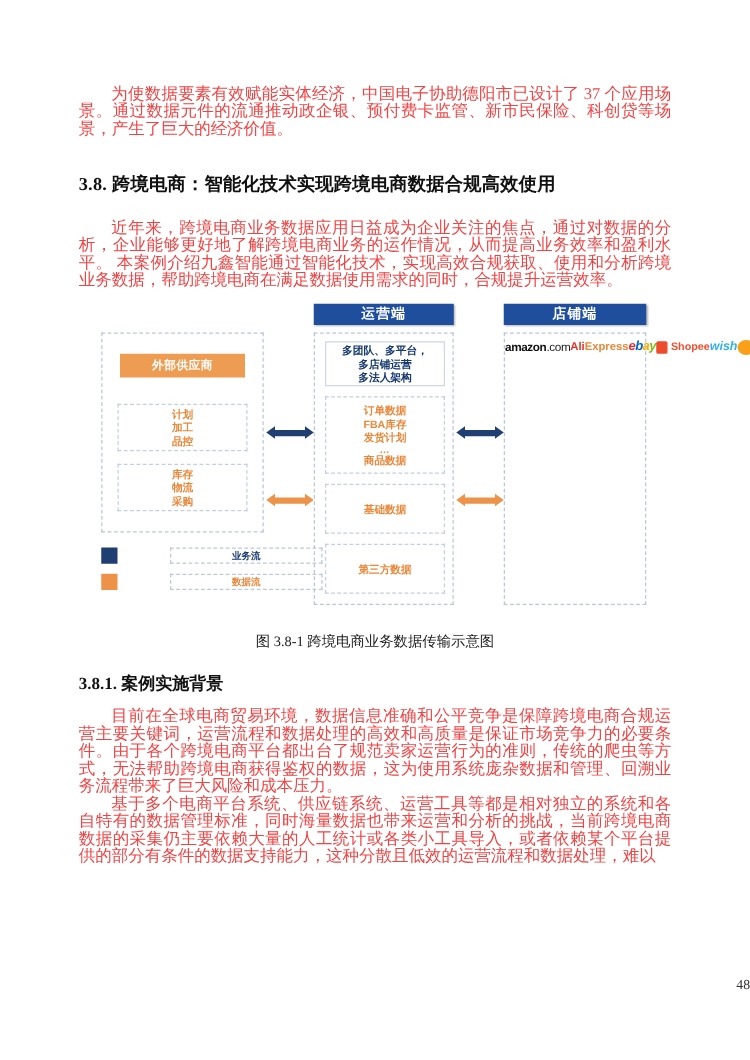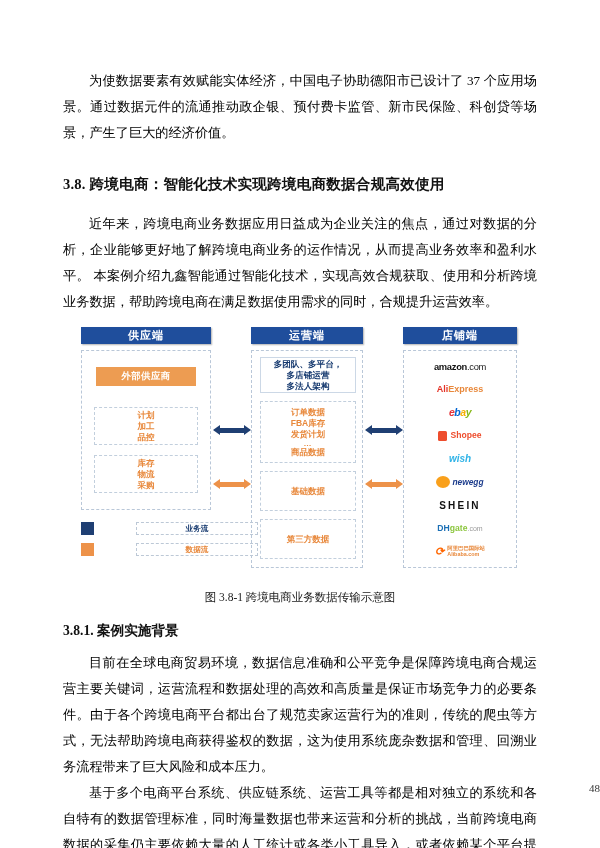--- a/index.html
+++ b/index.html
@@ -22,25 +22,25 @@
   .content {
     position: absolute;
     left: 63px;
     top: 0;
     width: 474px;
     height: 848px;
   }
   p.para {
     margin: 0 0 0 0;
     font-size: 13.2px;
-    line-height: 26px;
+    line-height: 14px;
     text-align: justify;
     text-justify: inter-ideograph;
     text-indent: 26px;
-    color: #000000;
+    color: #ef4444;
     font-family: "Liberation Serif", "DejaVu Serif", serif;
   }
   h2.sec-head {
     margin: 0;
     font-size: 14.6px;
     font-weight: bold;
     line-height: 22px;
     color: #111;
     letter-spacing: 0.2px;
   }
@@ -173,23 +173,22 @@
     font-weight: bold;
     line-height: 11px;
     text-align: center;
   }
 
   
   .shop-list {
     position: absolute;
     left: 0; right: 0; top: 0; bottom: 0;
     display: flex;
-    flex-direction: column;
+    flex-direction: row;
     justify-content: space-around;
-    align-items: center;
     padding: 4px 0;
     box-sizing: border-box;
   }
   .logo {
     font-family: "Liberation Sans", sans-serif;
     font-size: 9px;
     line-height: 11px;
     height: 13px;
     display: flex;
     align-items: center;
@@ -257,21 +256,20 @@
 
     <div class="spacer-md"></div>
 
     <p class="para">近年来，跨境电商业务数据应用日益成为企业关注的焦点，通过对数据的分析，企业能够更好地了解跨境电商业务的运作情况，从而提高业务效率和盈利水平。 本案例介绍九鑫智能通过智能化技术，实现高效合规获取、使用和分析跨境业务数据，帮助跨境电商在满足数据使用需求的同时，合规提升运营效率。</p>
 
     <div class="spacer-sm"></div>
 
     <div class="figure-wrap">
       <div class="fig-canvas">
 
-        <div class="col-header" style="left:18px; top:3px; width:130px;">供应端</div>
         <div class="col-header" style="left:188px; top:3px; width:112px;">运营端</div>
         <div class="col-header" style="left:340px; top:3px; width:114px;">店铺端</div>
 
         <div class="panel" style="left:18px; top:26px; width:130px; height:160px;">
           <div class="orange-fill" style="left:14px; top:16px; width:100px; height:19px;">外部供应商</div>
 
           <div class="inner-box" style="left:12px; top:56px; width:104px; height:38px;">
             <span class="box-line">计划</span>
             <span class="box-line">加工</span>
             <span class="box-line">品控</span>

